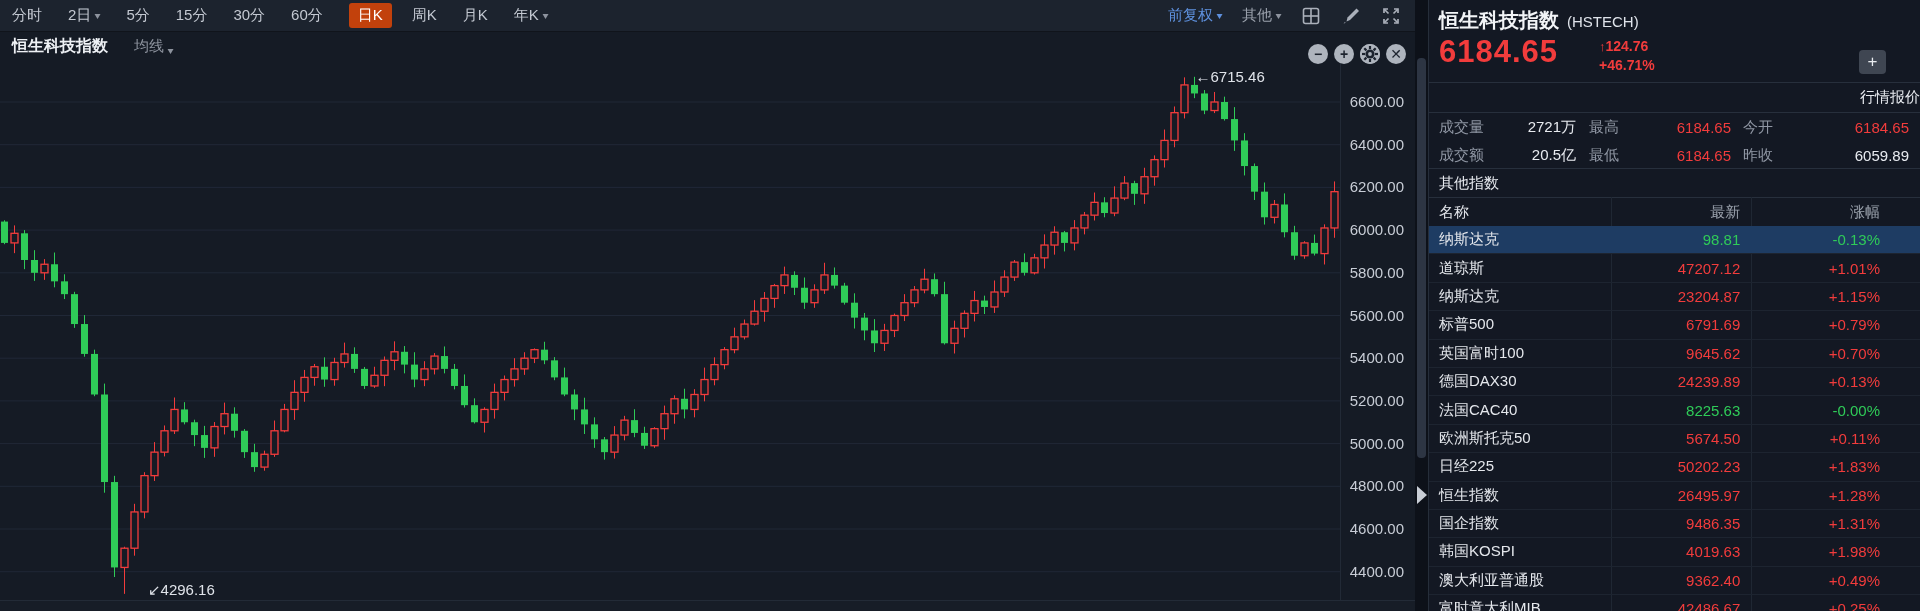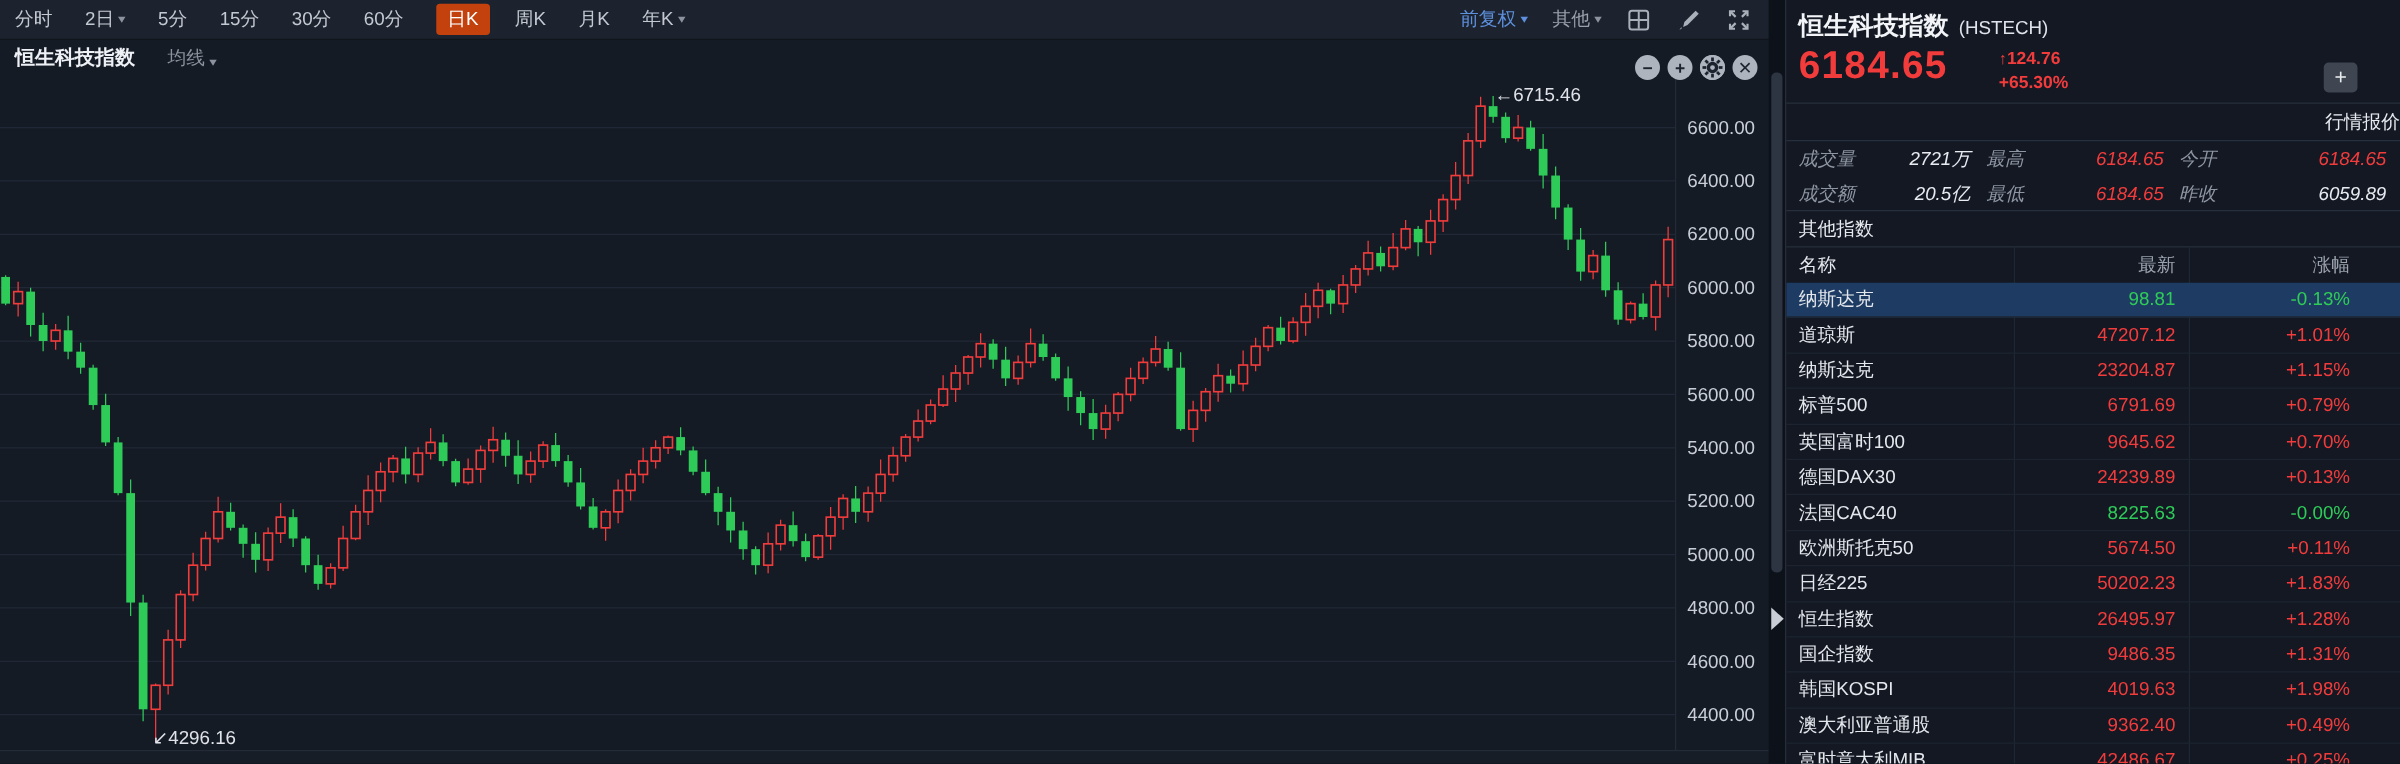--- a/index.html
+++ b/index.html
@@ -50,21 +50,21 @@
   .p-chg{position:absolute;left:170px;top:38px;color:var(--up);font-size:14px;font-weight:bold;}
   .p-chg .arr{font-size:13px;}
   .p-chgp{position:absolute;left:170px;top:57px;color:var(--up);font-size:14px;font-weight:bold;}
   .p-add{position:absolute;right:34px;top:50px;width:27px;height:24px;background:#3f4652;border-radius:4px;
     color:#e8ebef;font-size:17px;display:flex;align-items:center;justify-content:center;cursor:pointer;}
   .p-sec{position:absolute;left:0;width:100%;height:30px;border-top:1px solid #272f3c;display:flex;align-items:center;}
   .p-sec span{color:#e7eaef;font-size:15px;margin-left:10px;}
   .sec-quote{top:82px;justify-content:flex-end;}
   .sec-other{top:168px;height:29px;}
   .quote{position:absolute;left:0;top:112px;width:100%;height:56px;border-top:1px solid #272f3c;}
-  .q-row{height:28px;display:flex;align-items:center;padding-left:10px;font-style:italic;}
+  .q-row{height:28px;display:flex;align-items:center;padding-left:10px;}
   .q-label{color:#8f96a3;font-size:15px;}
   .q-val{font-size:15px;color:#e8ebf0;text-align:right;}
   .q-l1{width:72px;} .q-v1{width:65px;} .q-l2{width:52px;margin-left:13px;} .q-v2{width:90px;}
   .q-l3{width:52px;margin-left:12px;} .q-v3{width:114px;}
   .thead{position:absolute;left:0;top:197px;width:100%;height:29px;border-top:1px solid #272f3c;
     display:flex;align-items:center;color:#9aa1ac;font-size:15px;}
   .tbody{position:absolute;left:0;top:226px;width:100%;height:385px;overflow:hidden;}
   .t-row{display:flex;align-items:center;height:28.4px;border-bottom:1px solid #1d2430;cursor:pointer;}
   .t-row.selected{background:var(--sel);}
   .cell-name{width:182px;padding-left:10px;color:#e4e7ec;font-size:15px;white-space:nowrap;overflow:hidden;}
@@ -471,38 +471,38 @@
       <rect x="1301" y="242.91122592766558" width="7" height="12.810111447969604" fill="#151b25" stroke="#f23c3c" stroke-width="1.3"></rect>
       <line x1="1314.5" y1="234.58465348648534" x2="1314.5" y2="255.507835518169" stroke="#2fcb58" stroke-width="1"></line>
       <rect x="1311" y="242.91122592766558" width="7" height="10.675092873307989" fill="#2fcb58"></rect>
       <line x1="1324.5" y1="224.33656432810966" x2="1324.5" y2="264.47491353174775" stroke="#f23c3c" stroke-width="1"></line>
       <rect x="1321" y="227.96609590503436" width="7" height="25.620222895939207" fill="#151b25" stroke="#f23c3c" stroke-width="1.3"></rect>
       <line x1="1334.5" y1="181.4226909774115" x2="1334.5" y2="237.78718134847773" stroke="#f23c3c" stroke-width="1"></line>
       <rect x="1331" y="191.6707801357872" width="7" height="36.29531576924717" fill="#151b25" stroke="#f23c3c" stroke-width="1.3"></rect>
     </svg>
 
   <div class="anno" id="anno-high" style="left: 1195.5px; top: 68.3491px;">←6715.46</div>
-  <div class="anno" id="anno-low" style="left: 122px; top: 580.874px;">↙4296.16</div>
+  <div class="anno" id="anno-low" style="left: 148px; top: 580.874px;">↙4296.16</div>
 
   <div class="v-sep" style="left:1340px;"></div>
   <div class="bottom-band"></div>
 
   <div class="scroll-strip">
     <div class="scroll-thumb"></div>
     <div class="panel-handle"></div>
   </div>
 
   <div class="panel">
     <div class="p-title">
       <span class="p-name">恒生科技指数</span>
       <span class="p-symbol">(HSTECH)</span>
     </div>
     <div class="p-price">6184.65</div>
     <div class="p-chg"><span class="arr">↑</span><span>124.76</span></div>
-    <div class="p-chgp">+65.30%</div>
+    <div class="p-chgp">+46.71%</div>
     <div class="p-add">+</div>
 
     <div class="p-sec sec-quote">
       <span>行情报价</span>
     </div>
 
     <div class="quote" id="quote-grid">
         <div class="q-row">
           <span class="q-label q-l1">成交量</span>
           <span class="q-val q-v1 c-plain">2721万</span>

